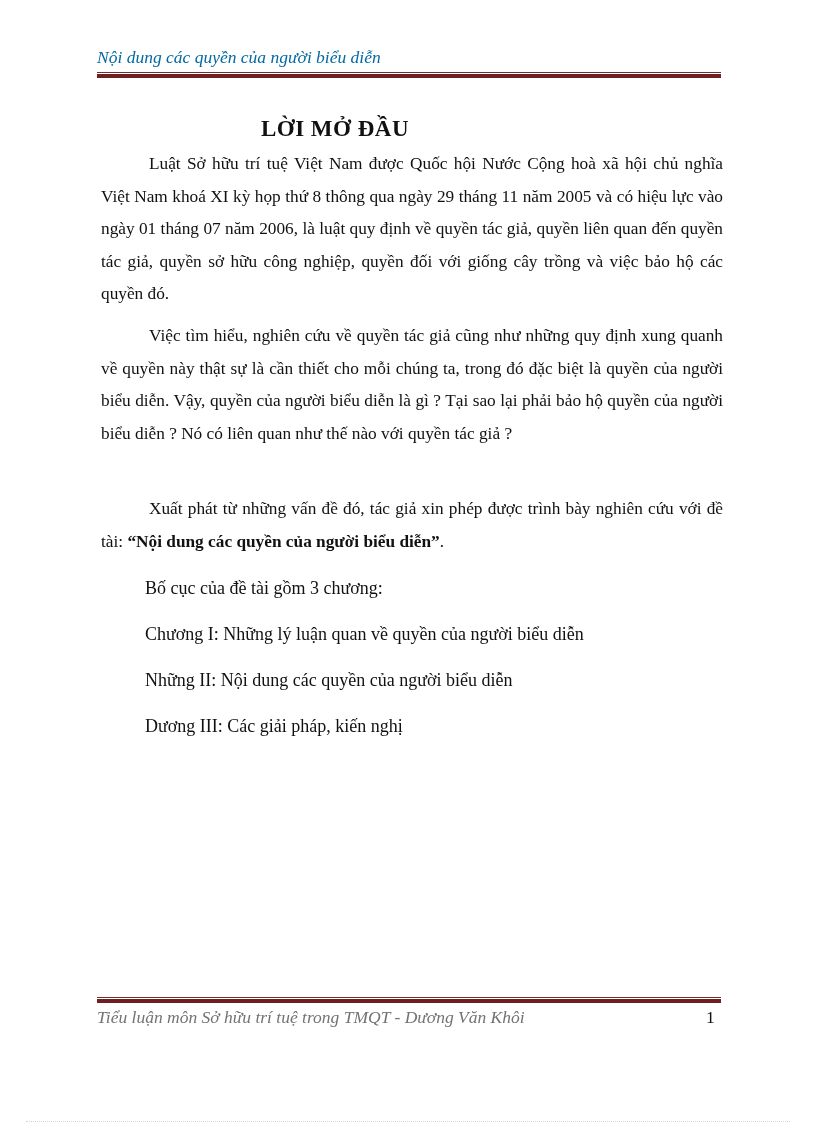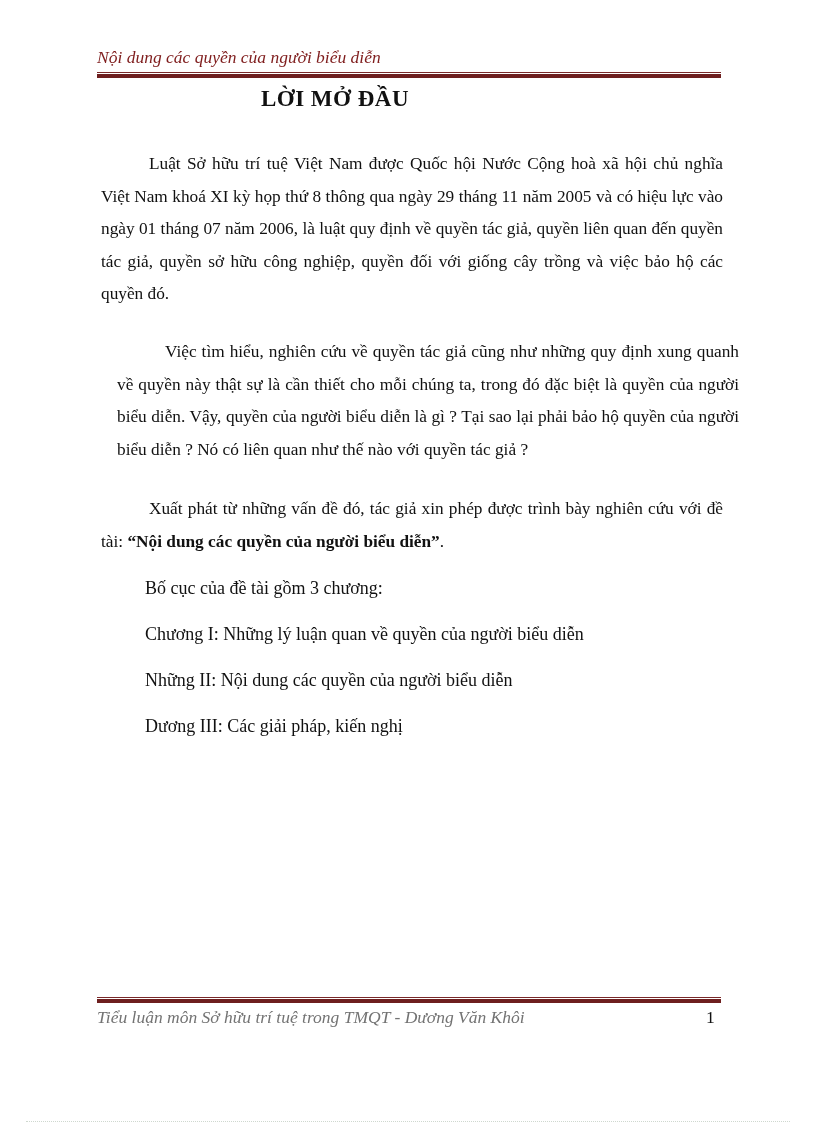--- a/index.html
+++ b/index.html
@@ -1,23 +1,23 @@
 <!DOCTYPE html>
 <html><head>
   <meta charset="utf-8">
   <style>
     html, body { margin: 0; padding: 0; background: #ffffff; }
     body { width: 816px; height: 1123px; position: relative; overflow: hidden;
            font-family: "Liberation Serif", "DejaVu Serif", serif; color: #111; }
-    .header-text { position: absolute; left: 97px; top: 47px; font-size: 17.5px; font-style: italic; color: #7f1d1d; }
+    .header-text { position: absolute; left: 97px; top: 47px; font-size: 17.5px; font-style: italic; color: #0369a1; }
     .rule { position: absolute; left: 97px; width: 624px; }
     .rule .thin { height: 1px; background: #7a2a2a; }
     .rule .gap { height: 1px; background: #fff; }
     .rule .thick { height: 4px; background: #6e1f1f; }
-    .title { position: absolute; left: 0; width: 670px; top: 86px; text-align: center;
+    .title { position: absolute; left: 0; width: 670px; top: 116px; text-align: center;
              font-size: 23px; font-weight: bold; letter-spacing: 0.5px; }
     .body-text { position: absolute; left: 101px; width: 622px; font-size: 17.3px; line-height: 32.5px;
                  text-align: justify; }
     .indent { text-indent: 48px; }
     .p1 { top: 148px; }
     .p2 { top: 320px; }
     .p3 { top: 493px; }
     .line { position: absolute; left: 145px; font-size: 18px; }
     .footer-text { position: absolute; left: 97px; top: 1007px; font-size: 17.5px; font-style: italic; color: #737373; }
     .page-num { position: absolute; left: 706px; top: 1007px; font-size: 17.5px; }
@@ -31,21 +31,21 @@
   <div class="rule" style="top:72px;">
     <div class="thin"></div>
       <div class="gap"></div>
       <div class="thick"></div>
   </div>
 </div>
 
 <div class="title">LỜI MỞ ĐẦU</div>
 
 <p class="body-text indent p1" style="margin:0;">Luật Sở hữu trí tuệ Việt Nam được Quốc hội Nước Cộng hoà xã hội chủ nghĩa Việt Nam khoá XI kỳ họp thứ 8 thông qua ngày 29 tháng 11 năm 2005 và có hiệu lực vào ngày 01 tháng 07 năm 2006, là luật quy định về quyền tác giả, quyền liên quan đến quyền tác giả, quyền sở hữu công nghiệp, quyền đối với giống cây trồng và việc bảo hộ các quyền đó.</p>
-<p class="body-text indent p2" style="margin:16px;">Việc tìm hiểu, nghiên cứu về quyền tác giả cũng như những quy định xung quanh về quyền này thật sự là cần thiết cho mỗi chúng ta, trong đó đặc biệt là quyền của người biểu diễn. Vậy, quyền của người biểu diễn là gì ? Tại sao lại phải bảo hộ quyền của người biểu diễn ? Nó có liên quan như thế nào với quyền tác giả ?</p>
+<p class="body-text indent p2" style="margin:0;">Việc tìm hiểu, nghiên cứu về quyền tác giả cũng như những quy định xung quanh về quyền này thật sự là cần thiết cho mỗi chúng ta, trong đó đặc biệt là quyền của người biểu diễn. Vậy, quyền của người biểu diễn là gì ? Tại sao lại phải bảo hộ quyền của người biểu diễn ? Nó có liên quan như thế nào với quyền tác giả ?</p>
 <p class="body-text indent p3" style="margin:0;"><span>Xuất phát từ những vấn đề đó, tác giả xin phép được trình bày nghiên cứu với đề tài: </span><b>“Nội dung các quyền của người biểu diễn”</b><span>.</span></p>
 
 <div class="line" style="top:578px;">Bố cục của đề tài gồm 3 chương:</div>
 <div class="line" style="top:624px;">Chương I: Những lý luận quan về quyền của người biểu diễn</div>
 <div class="line" style="top:670px;">Những II: Nội dung các quyền của người biểu diễn</div>
 <div class="line" style="top:716px;">Dương III:  Các giải pháp, kiến nghị</div>
 
 <div>
   <div class="rule" style="top:997px;">
     <div class="thin"></div>

